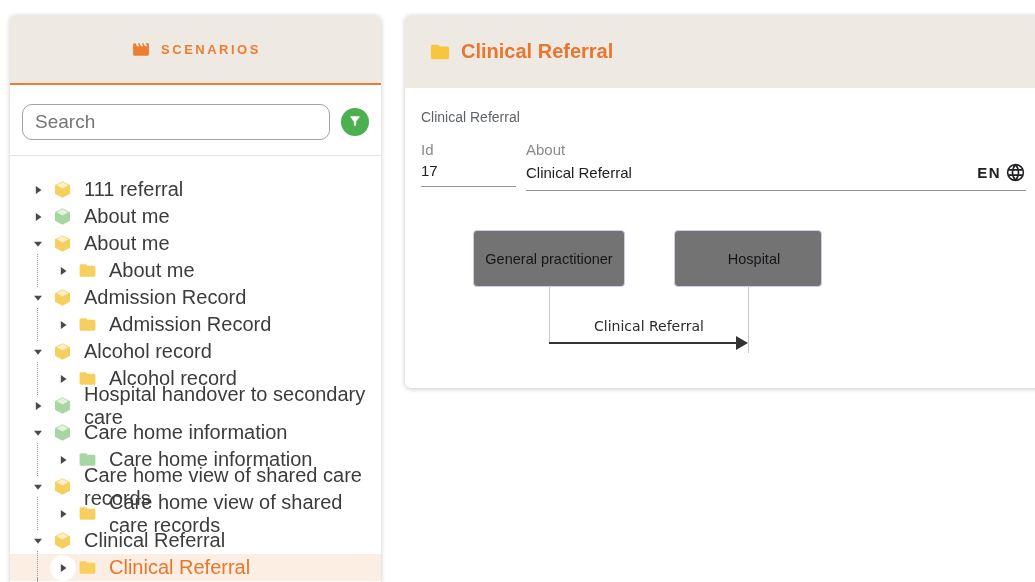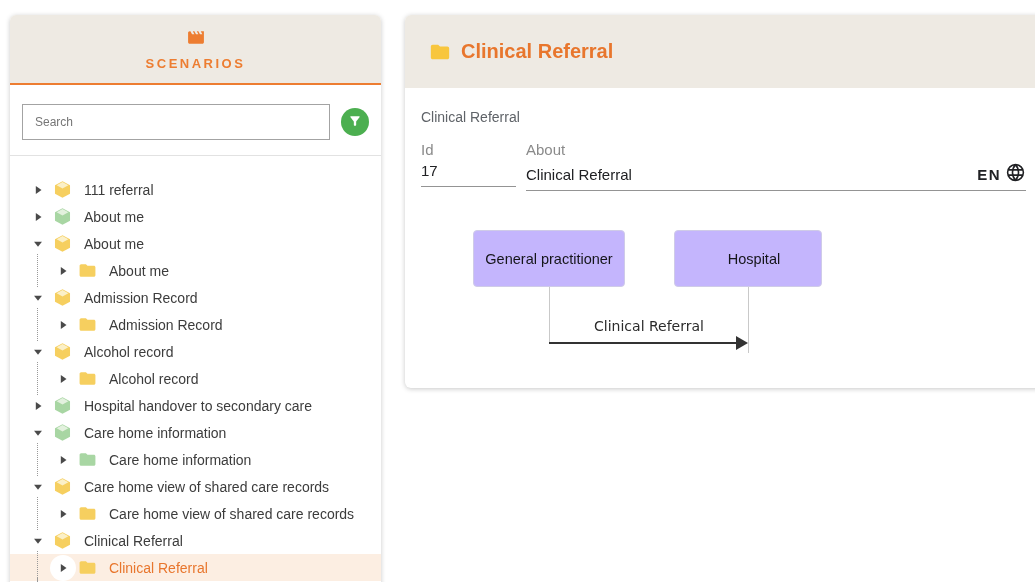--- a/index.html
+++ b/index.html
@@ -3,37 +3,37 @@
 <meta charset="utf-8">
 <style>
   * { box-sizing: border-box; margin: 0; padding: 0; }
   html,body { width:1035px; height:582px; overflow:hidden; background:#fff;
     font-family:"Liberation Sans", sans-serif; position:relative; }
 
   
   .sidebar-card { position:absolute; left:10px; top:15px; width:371px; height:600px;
     background:#fff; border-radius:6px; box-shadow:0 1px 5px rgba(0,0,0,.22); overflow:hidden; }
   .sidebar-header { height:70px; background:#eeeae3; border-bottom:2px solid #ed7d31;
-    display:flex; flex-direction:column; align-items:center; justify-content:center; gap:9px; }
+    display:flex; flex-direction:row; align-items:center; justify-content:center; gap:9px; }
   .movie-icon svg { width:22px; height:19px; display:block; }
   .scenarios-title { color:#ed7d31; font-size:13px; font-weight:700; letter-spacing:2.5px; }
 
   .search-row { display:flex; align-items:center; gap:11px; padding:19px 12px 15px 12px;
     border-bottom:1px solid #e2e2e2; }
-  .search-input { flex:1; height:36px; border:1px solid #a3a3a3; border-radius:0;
-    padding:0 12px; font-size:12px; color:#444; outline:none; background:#fff; }
+  .search-input { flex:1; height:36px; border:1px solid #a3a3a3; border-radius:10px;
+    padding:0 12px; font-size:19px; color:#444; outline:none; background:#fff; }
   .search-input::placeholder { color:#757575; }
   .filter-button { width:28px; height:28px; border-radius:50%; background:#4caf50; border:none;
     display:flex; align-items:center; justify-content:center; cursor:pointer; flex-shrink:0; }
   .filter-button svg { width:14px; height:14px; }
 
   
   .tree { padding-top:20px; }
   .tree-row { position:relative; height:27px; display:flex; align-items:center;
-    font-size:14px; color:#3c3c3c; cursor:pointer; }
+    font-size:20px; color:#3c3c3c; cursor:pointer; }
   .tree-row.level0 { padding-left:21px; }
   .tree-row.level1 { padding-left:46px; }
   .tree-row.level1::before { content:""; position:absolute; left:27px; top:-3px; bottom:-3px;
     border-left:1px dotted #999; }
   .tail-guide { position:relative; height:22px; }
   .tail-guide::before { content:""; position:absolute; left:27px; top:-3px; bottom:0;
     border-left:1px dotted #999; }
   .arrow { width:14px; height:14px; margin-right:8px; flex-shrink:0;
     display:flex; align-items:center; justify-content:center; position:relative; }
   .arrow svg { width:14px; height:14px; display:block; position:relative; z-index:1; }
@@ -53,31 +53,31 @@
   .main-header { height:73px; background:#eeeae3; display:flex; align-items:center;
     padding:0 24px; gap:10px; }
   .main-header .folder-icon svg { width:22px; height:22px; display:block; }
   .main-header .folder-icon path { fill:#f8c63d; }
   .main-title { font-size:20px; font-weight:700; color:#e8762d; }
 
   .main-content { padding:21px 14px 0 16px; }
   .section-label { font-size:14px; color:#5f6368; }
   .fields { display:flex; gap:10px; margin-top:16px; }
   .field-label { font-size:15px; color:#8a8a8a; display:block; }
-  .field-value-row { display:flex; align-items:flex-end; margin-top:4px; padding-bottom:7px;
+  .field-value-row { display:flex; align-items:center; margin-top:4px; padding-bottom:7px;
     border-bottom:1px solid #949494; }
   .field-value { font-size:15px; color:#202124; }
   .field-id { width:95px; }
   .field-name { width:500px; }
   .field-name .field-value { flex:1; }
   .lang-code { font-size:15px; font-weight:700; letter-spacing:1.5px; color:#202124; margin-right:4px; }
   .globe-icon svg { width:21px; height:21px; display:block; }
 
   
-  .actor-box { position:absolute; height:57px; background:#c4b5fd; border:1px solid #cfcbe8;
+  .actor-box { position:absolute; height:57px; background:#737373; border:1px solid #cfcbe8;
     border-radius:4px; display:flex; align-items:center; justify-content:center;
     font-size:14.5px; color:#15151a; }
   .actor-gp { left:68px; top:215px; width:152px; }
   .actor-hospital { left:269px; top:215px; width:148px;padding-left:12px; }
   .lifeline { position:absolute; width:1px; background:#c9c9c9; }
   .lifeline-gp { left:144px; top:272px; height:56px; }
   .lifeline-hospital { left:343px; top:272px; height:66px; }
   .message-label { position:absolute; left:144px; top:303px; width:200px; text-align:center;
     font-size:14px; color:#2b2b2b; font-family:"DejaVu Sans", sans-serif; }
   .message-line { position:absolute; left:144px; top:327px; width:188px; height:2px; background:#333; }

